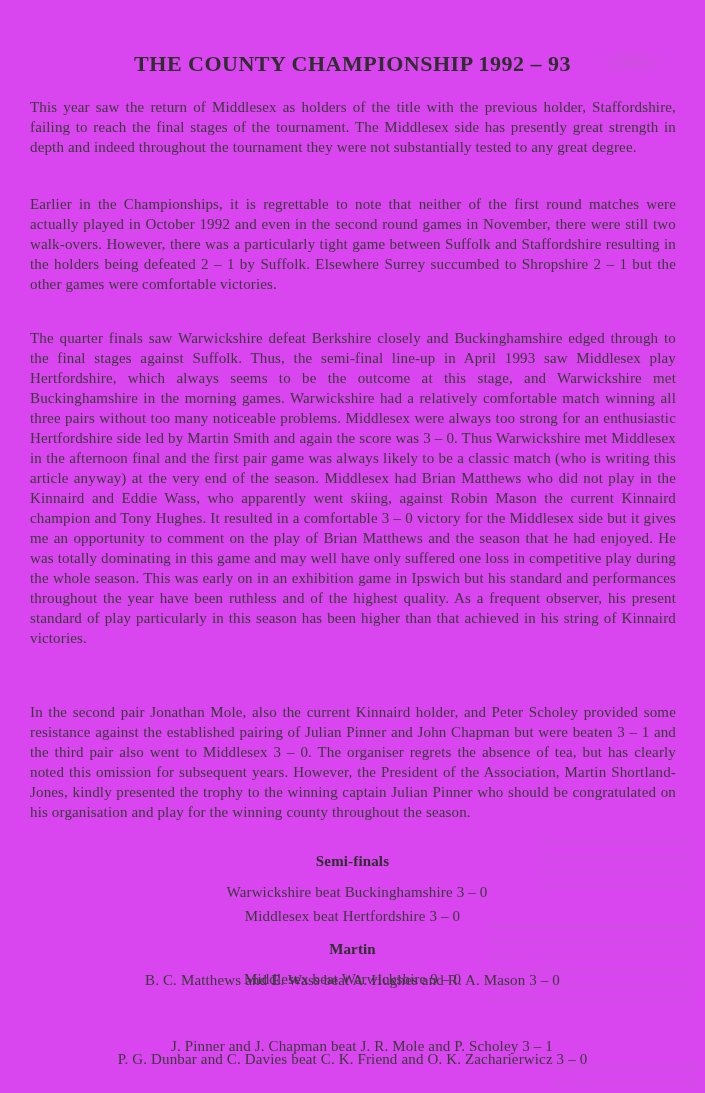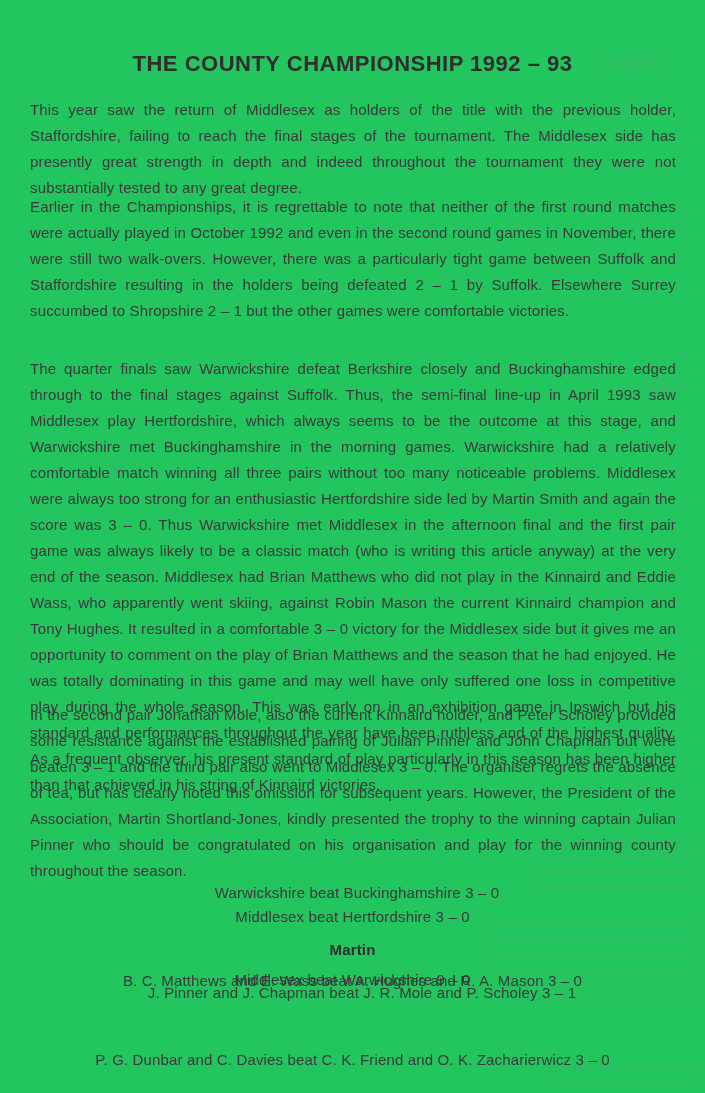--- a/index.html
+++ b/index.html
@@ -4,22 +4,22 @@
 <style>
   html, body {
     margin: 0;
     padding: 0;
     background: #f9f8f4;
   }
   .page {
     position: relative;
     width: 705px;
     height: 1093px;
-    background: #22c55e;
-    font-family: Liberation Sans, sans-serif;
+    background: #d946ef;
+    font-family: Liberation Serif, serif;
     color: #3a3a3a;
     overflow: hidden;
   }
   .doc-title {
     position: absolute;
     top: 51px;
     left: 0;
     right: 0;
     margin: 0;
     text-align: center;
@@ -27,28 +27,28 @@
     font-weight: bold;
     letter-spacing: 0.5px;
     color: #2e2e2e;
   }
   .para {
     position: absolute;
     left: 30px;
     width: 646px;
     margin: 0;
     font-size: 15px;
-    line-height: 26px;
+    line-height: 20px;
     letter-spacing: 0.15px;
     text-align: justify;
     color: #3a3a3a;
   }
   .p1 { top: 97px; }
   .p2 { top: 194px; }
-  .p3 { top: 328px; margin-top: 28px; }
+  .p3 { top: 328px; }
   .p4 { top: 702px; }
   .center-line {
     position: absolute;
     left: 0;
     right: 0;
     margin: 0;
     text-align: center;
     font-size: 15px;
     letter-spacing: 0.15px;
     color: #3a3a3a;
@@ -56,21 +56,21 @@
   .heading {
     font-weight: bold;
     color: #2e2e2e;
   }
   .sf-h  { top: 853px; }
   .sf-1  { top: 884px; padding-left: 9px; }
   .sf-2  { top: 908px; }
   .f-h   { top: 941px; }
   .f-1   { top: 971px; }
   .f-2   { top: 972px; }
-  .f-3   { top: 984px; padding-left: 19px; }
+  .f-3   { top: 1038px; padding-left: 19px; }
   .f-4   { top: 1051px; }
   
   .artifact {
     position: absolute;
     pointer-events: none;
     filter: blur(1.6px);
     opacity: 0.55;
   }
   .artifact.streaks {
     background: repeating-linear-gradient(
@@ -96,20 +96,21 @@
   <h1 class="doc-title">THE COUNTY CHAMPIONSHIP 1992 – 93</h1>
 
   <p class="para p1">This year saw the return of Middlesex as holders of the title with the previous holder, Staffordshire, failing to reach the final stages of the tournament. The Middlesex side has presently great strength in depth and indeed throughout the tournament they were not substantially tested to any great degree.</p>
 
   <p class="para p2">Earlier in the Championships, it is regrettable to note that neither of the first round matches were actually played in October 1992 and even in the second round games in November, there were still two walk-overs. However, there was a particularly tight game between Suffolk and Staffordshire resulting in the holders being defeated 2 – 1 by Suffolk. Elsewhere Surrey succumbed to Shropshire 2 – 1 but the other games were comfortable victories.</p>
 
   <p class="para p3">The quarter finals saw Warwickshire defeat Berkshire closely and Buckinghamshire edged through to the final stages against Suffolk. Thus, the semi-final line-up in April 1993 saw Middlesex play Hertfordshire, which always seems to be the outcome at this stage, and Warwickshire met Buckinghamshire in the morning games. Warwickshire had a relatively comfortable match winning all three pairs without too many noticeable problems. Middlesex were always too strong for an enthusiastic Hertfordshire side led by Martin Smith and again the score was 3 – 0. Thus Warwickshire met Middlesex in the afternoon final and the first pair game was always likely to be a classic match (who is writing this article anyway) at the very end of the season. Middlesex had Brian Matthews who did not play in the Kinnaird and Eddie Wass, who apparently went skiing, against Robin Mason the current Kinnaird champion and Tony Hughes. It resulted in a comfortable 3 – 0 victory for the Middlesex side but it gives me an opportunity to comment on the play of Brian Matthews and the season that he had enjoyed. He was totally dominating in this game and may well have only suffered one loss in competitive play during the whole season. This was early on in an exhibition game in Ipswich but his standard and performances throughout the year have been ruthless and of the highest quality. As a frequent observer, his present standard of play particularly in this season has been higher than that achieved in his string of Kinnaird victories.</p>
 
   <p class="para p4">In the second pair Jonathan Mole, also the current Kinnaird holder, and Peter Scholey provided some resistance against the established pairing of Julian Pinner and John Chapman but were beaten 3 – 1 and the third pair also went to Middlesex 3 – 0. The organiser regrets the absence of tea, but has clearly noted this omission for subsequent years. However, the President of the Association, Martin Shortland-Jones, kindly presented the trophy to the winning captain Julian Pinner who should be congratulated on his organisation and play for the winning county throughout the season.</p>
 
+  <div class="center-line heading sf-h">Semi-finals</div>
 
   <div class="center-line sf-1">Warwickshire beat Buckinghamshire 3 – 0</div>
 
   <div class="center-line sf-2">Middlesex beat Hertfordshire 3 – 0</div>
 
   <div class="center-line heading f-h">Martin</div>
 
   <div class="center-line f-1">Middlesex beat Warwickshire 9 – 0</div>
 
   <div class="center-line f-2">B. C. Matthews and E. Wass beat A. Hughes and R. A. Mason 3 – 0</div>

